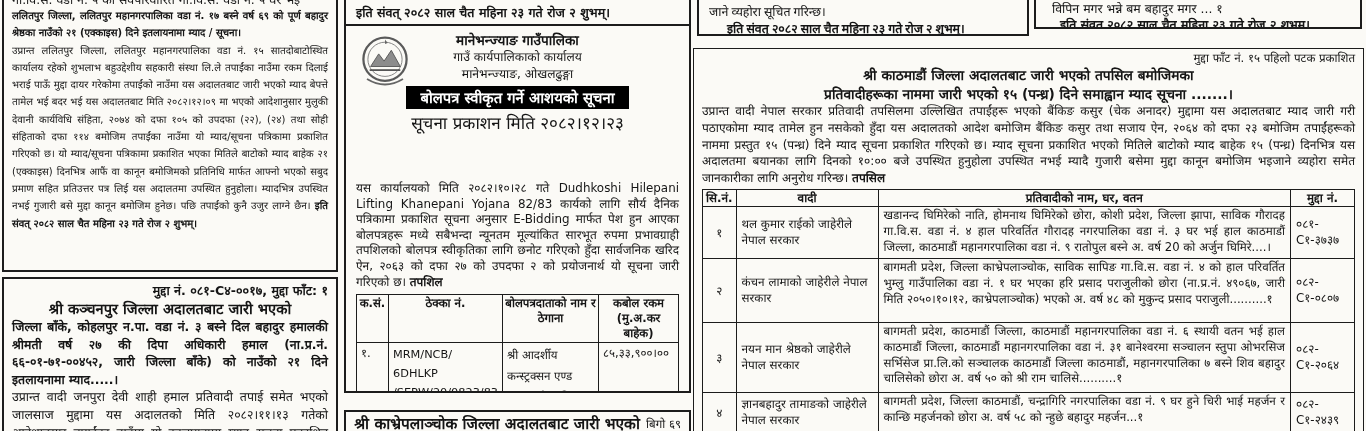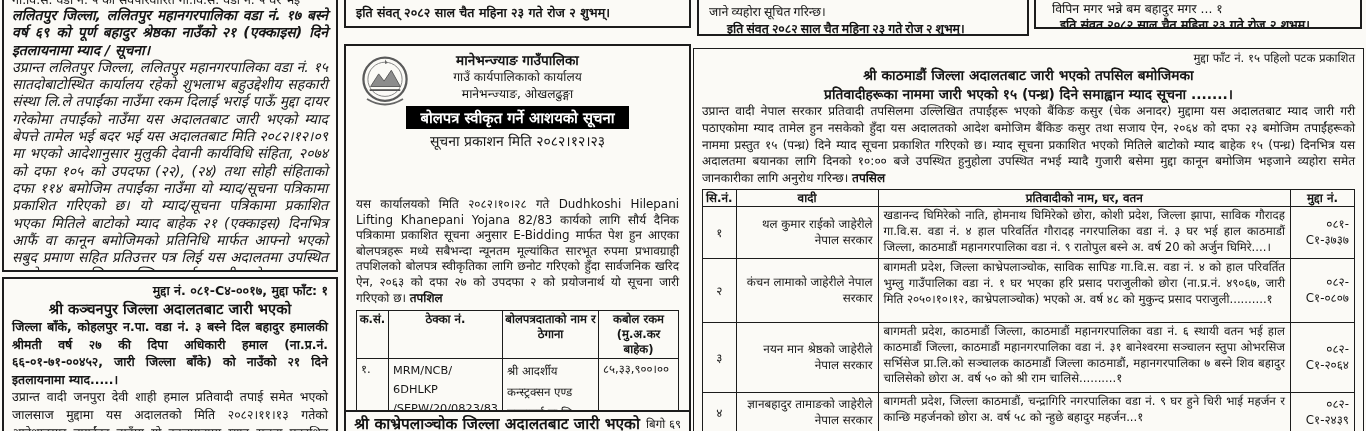--- a/index.html
+++ b/index.html
@@ -9,37 +9,37 @@
   .box{position:absolute;background:#fbfaf6;border:2px solid #1c1c1c;box-sizing:border-box;overflow:hidden;}
   .thin{border-width:1.5px;}
   p{margin:0;}
   .just{text-align:justify;}
   .ctr{text-align:center;}
   .rgt{text-align:right;}
   .b{font-weight:bold;}
 
   
   #box-a{left:2px;top:-14px;width:336px;height:286px;padding:4px 8px 2px;}
-  #box-a .body-sm{font-size:14px;line-height:17.3px;font-style:italic;}
+  #box-a .body-sm{font-size:10px;line-height:17.3px;}
   #box-a .partial{white-space:nowrap;overflow:hidden;font-size:12.4px;line-height:15px;}
   #box-b{left:2px;top:277px;width:336px;height:170px;padding:3px 8px;}
   #box-b .meta{font-size:12.6px;}
   #box-b .ttl{font-size:14.6px;line-height:19px;}
   #box-b .body-sm{font-size:12.4px;line-height:17.6px;}
 
   
   #box-c{left:344px;top:-18px;width:347px;height:46px;padding:20px 10px 0;}
   #box-c p{font-size:12.6px;}
-  #box-d{left:344px;top:44px;width:347px;height:369px;padding:5px 10px;}
+  #box-d{left:344px;top:24px;width:347px;height:369px;padding:5px 10px;}
   #box-d .org{font-size:13.6px;line-height:18px;}
   #box-d .sub{font-size:12.2px;line-height:17px;}
   .emblem{position:absolute;left:12px;top:8px;width:54px;height:56px;}
   .blackbar{display:block;width:fit-content;margin:3px auto 2px;background:#000;color:#fff;
             font-weight:bold;font-size:14.8px;padding:1px 14px 2px;}
-  #box-d .pub{font-size:14px;margin-bottom:14px;}
+  #box-d .pub{font-size:17px;margin-bottom:14px;}
   #box-d .body-sm{font-size:11.9px;line-height:15.6px;margin-top:47px;}
   table{border-collapse:collapse;width:100%;}
   th,td{border:1px solid #1c1c1c;vertical-align:top;box-sizing:border-box;}
   #tender-table{margin-top:4px;font-size:11.6px;}
   #tender-table th{font-weight:bold;text-align:center;padding:1px 2px;line-height:15px;}
   #tender-table td{padding:2px 4px;}
   #tender-table .lat{font-family:"DejaVu Sans","Liberation Sans",sans-serif;font-size:11.3px;line-height:19px;}
   #tender-table .bidder{line-height:21px;font-size:11.6px;}
   #tender-table .amt{font-size:11.6px;}
   #box-e{left:344px;top:410px;width:347px;height:40px;padding:3px 8px;display:flex;gap:6px;align-items:flex-start;}
@@ -52,23 +52,23 @@
   #box-g{left:1034px;top:-13px;width:328px;height:42px;padding:12px 10px 0;}
   #box-g p{font-size:12.4px;line-height:16px;}
   #box-h{left:693px;top:48px;width:671px;height:385px;padding:2px 8px;}
   #box-h .meta{font-size:11.6px;line-height:15px;}
   #box-h .ttl{font-size:13.8px;line-height:18.5px;}
   #box-h .body-sm{font-size:12px;line-height:16.8px;}
   #court-table{margin-top:2px;font-size:11.8px;}
   #court-table th{font-weight:bold;text-align:center;padding:0 3px;line-height:16px;}
   #court-table td{padding:1px 5px;}
   #court-table td.sn{text-align:center;vertical-align:middle;width:30px;}
-  #court-table td.pl{text-align:right;vertical-align:middle;width:142px;line-height:16px;}
+  #court-table td.pl{text-align:left;vertical-align:middle;width:142px;line-height:16px;}
   #court-table td.det{text-align:justify;line-height:15.8px;font-size:11.7px;}
-  #court-table td.cn{text-align:right;vertical-align:middle;width:64px;font-size:11.8px;line-height:16px;}
+  #court-table td.cn{text-align:left;vertical-align:middle;width:64px;font-size:11.8px;line-height:16px;}
 </style>
 </head>
 <body>
 
 <div id="page">
 
   <div class="box" id="box-a">
     <p class="partial">गा.वि.स. वडा नं. ५ को सर्वपरिवारित गा.वि.स. वडा नं. ५ घर भई</p>
     <p class="just body-sm b">ललितपुर जिल्ला, ललितपुर महानगरपालिका वडा नं. १७ बस्ने वर्ष ६९ को पूर्ण बहादुर श्रेष्ठका नाउँको २१ (एक्काइस) दिने इतलायनामा म्याद / सूचना।</p>
     <p class="just body-sm"><span>उप्रान्त ललितपुर जिल्ला, ललितपुर महानगरपालिका वडा नं. १५ सातदोबाटोस्थित कार्यालय रहेको शुभलाभ बहुउद्देशीय सहकारी संस्था लि.ले तपाईंका नाउँमा रकम दिलाई भराई पाऊँ मुद्दा दायर गरेकोमा तपाईंको नाउँमा यस अदालतबाट जारी भएको म्याद बेपत्ते तामेल भई बदर भई यस अदालतबाट मिति २०८२।१२।०९ मा भएको आदेशानुसार मुलुकी देवानी कार्यविधि संहिता, २०७४ को दफा १०५ को उपदफा (२२), (२४) तथा सोही संहिताको दफा ११४ बमोजिम तपाईंका नाउँमा यो म्याद/सूचना पत्रिकामा प्रकाशित गरिएको छ। यो म्याद/सूचना पत्रिकामा प्रकाशित भएका मितिले बाटोको म्याद बाहेक २१ (एक्काइस) दिनभित्र आफैं वा कानून बमोजिमको प्रतिनिधि मार्फत आफ्नो भएको सबुद प्रमाण सहित प्रतिउत्तर पत्र लिई यस अदालतमा उपस्थित हुनुहोला। म्यादभित्र उपस्थित नभई गुजारी बसे मुद्दा कानून बमोजिम हुनेछ। पछि तपाईंको कुनै उजुर लाग्ने छैन।</span> <b>इति संवत् २०८२ साल चैत महिना २३ गते रोज २ शुभम्।</b></p>

